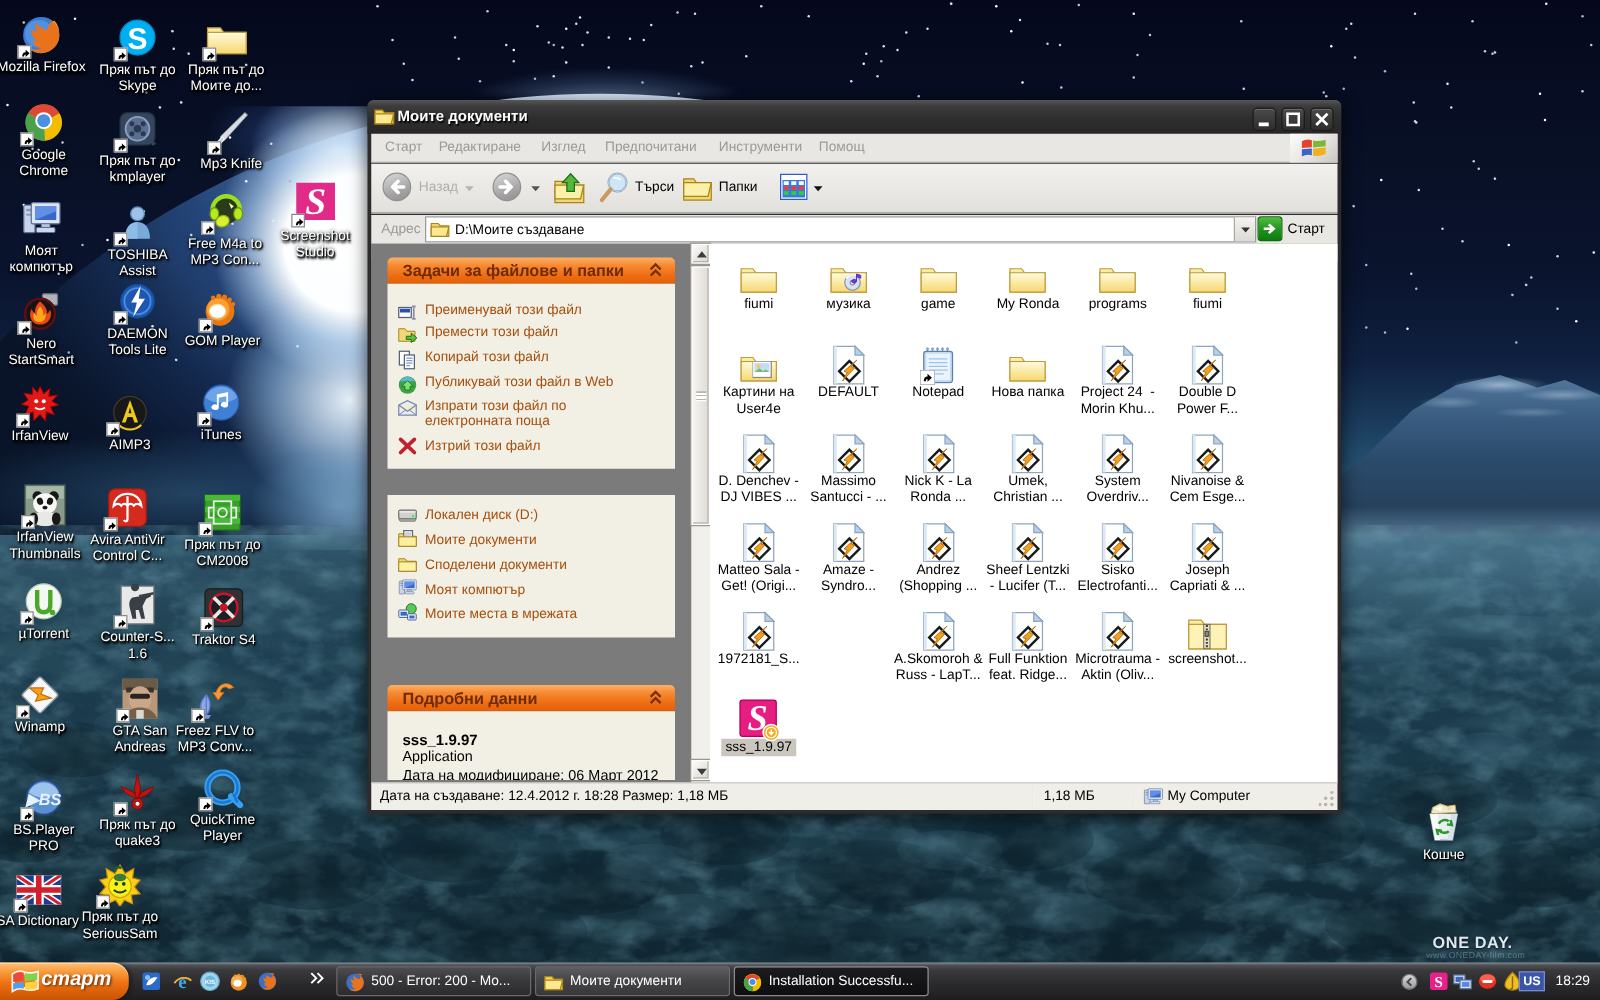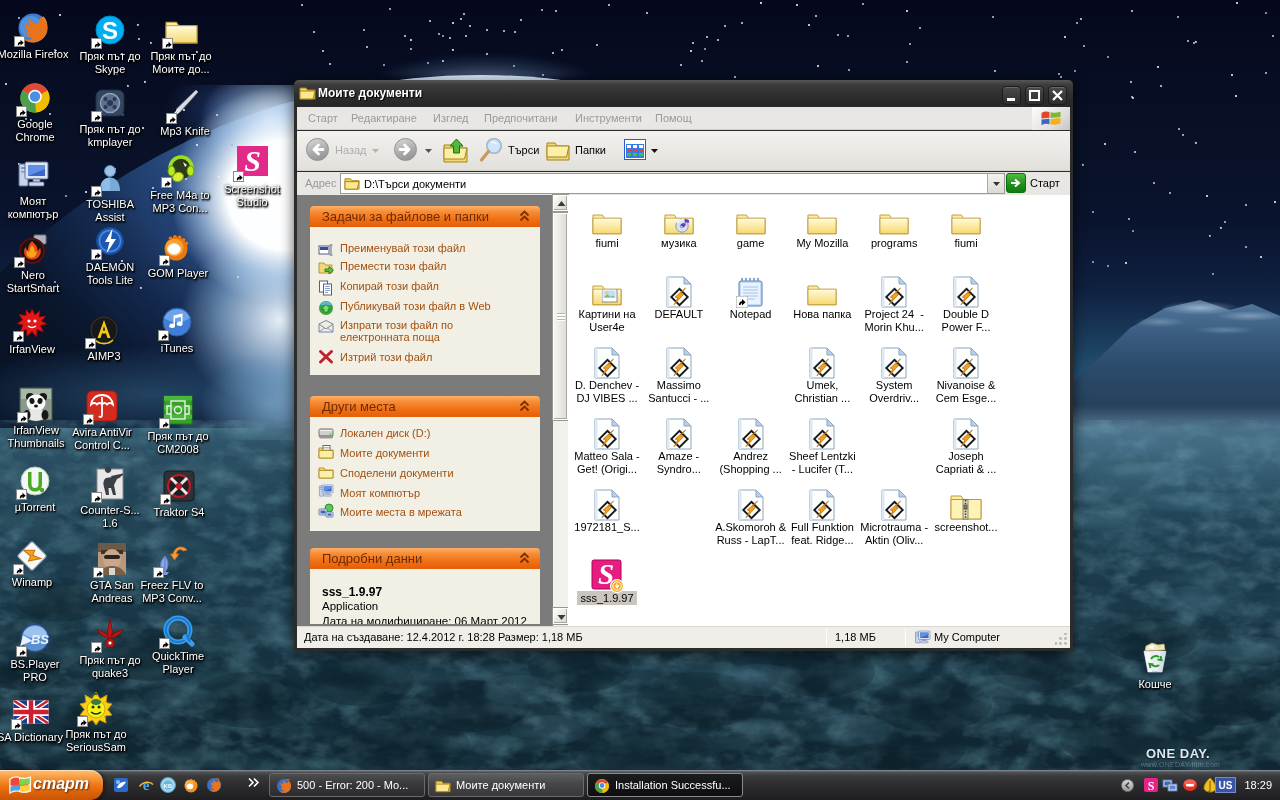--- a/index.html
+++ b/index.html
@@ -65,21 +65,21 @@
 #addrbar{position:absolute;left:3px;top:92px;width:773px;height:37px;background:#e9e7e3;border-bottom:1px solid #b9b7b1}
 #addrbar .al{position:absolute;left:8px;top:5px;color:#9a9a9a;font-size:11px}
 #abox{position:absolute;left:43px;top:1px;width:665px;height:21px;background:#fff;border:1px solid #9a9a9a}
 #content{position:absolute;left:3px;top:115px;width:773px;height:431px;background:#7b7b7b}
 #sidebar{position:absolute;left:0;top:0;width:256px;height:431px;background:#7b7b7b}
 #sscroll{position:absolute;left:256px;top:0;width:15px;height:431px;background:#f1f0ec}
 #flist{position:absolute;left:271px;top:0;width:502px;height:431px;background:#fff;overflow:hidden}
 #sbar{position:absolute;left:3px;top:546px;width:773px;height:22px;background:#f0eee8;border-top:1px solid #d8d6d0;font-size:11px;color:#000}
 
 .pan{position:absolute;left:13px;width:230px}
-.phead{height:21px;border-radius:4px 4px 0 0;background:linear-gradient(180deg,#ffb066 0%,#f68a33 30%,#ee6c12 70%,#e35f08 100%);color:#6e2a00;font-weight:normal;font-size:13px;line-height:21px;padding-left:12px;position:relative}
+.phead{height:21px;border-radius:4px 4px 0 0;background:linear-gradient(180deg,#ffb066 0%,#f68a33 30%,#ee6c12 70%,#e35f08 100%);color:#6e2a00;font-weight:bold;font-size:13px;line-height:21px;padding-left:12px;position:relative}
 .phead .chev{position:absolute;right:10px;top:4px;color:#7a2f00;font-size:10px;font-weight:bold;line-height:6px}
 .pbody{background:#f2efe4;position:relative}
 .trow{position:absolute;left:30px;color:#a4500f;font-size:11px}
 .ticn{position:absolute;left:8px;width:16px;height:16px}
 .sbtn{position:absolute;left:0;width:15px;height:16px;background:linear-gradient(135deg,#fdfdfb,#d8d5ce);border:1px solid #fff;outline:1px solid #9a978f;box-shadow:inset -1px -1px 0 #aaa7a0}
 #sthumb{position:absolute;left:0;top:18px;width:15px;height:207px;background:linear-gradient(90deg,#f6f5f2,#dedbd4);border:1px solid #fff;outline:1px solid #9a978f;box-shadow:inset -1px -1px 0 #aaa7a0}
 #sthumb:after{content:"";position:absolute;left:3px;top:99px;width:8px;height:8px;background:repeating-linear-gradient(180deg,#b8b5ae 0,#b8b5ae 1px,#fff 1px,#fff 3px)}
 
 .fi{position:absolute;width:72px;text-align:center;font-size:11px;line-height:12.5px;color:#000}
 .fi .fg{position:relative;width:34px;height:30px;margin:0 auto}
@@ -762,21 +762,21 @@
           <path d="M1 1l3.5 4L8 1z" fill="#111"></path>
         </svg>
     </div>
     <div id="addrbar">
       <span class="al">Адрес</span>
       <div id="abox">
         <svg style="position:absolute;left:3px;top:2px" width="16" height="15" viewBox="0 0 17 16">
             <path d="M1 3h6l1.5 2H16v9H1z" fill="#f6d463" stroke="#a88419"></path>
             <path d="M1 6h15l-2 8H1z" fill="#fbe88f" stroke="#a88419"></path>
           </svg>
-        <span style="position:absolute;left:23px;top:4px;font-size:11px;color:#000">D:\Търси документи</span>
+        <span style="position:absolute;left:23px;top:4px;font-size:11px;color:#000">D:\Моите създаване</span>
         <div style="position:absolute;right:0;top:0;width:17px;height:19px;background:linear-gradient(180deg,#f4f3f0,#dcdad4);border-left:1px solid #aaa">
           <svg width="17" height="19">
               <path d="M5 8l3.5 4L12 8z" fill="#333"></path>
             </svg>
         </div>
       </div>
       <div style="position:absolute;left:709px;top:1px;width:20px;height:20px;border-radius:3px;background:linear-gradient(180deg,#50bc40,#1d8e1d 60%,#107c10);border:1px solid #0c6e0c">
         <svg width="18" height="18">
             <path d="M4 9h7M8 5.5L12 9l-4 3.5" stroke="#fff" stroke-width="2" fill="none"></path>
           </svg>
@@ -820,23 +820,20 @@
                 <path d="M1 13l5.5-4M15 13l-5.5-4" stroke="#7888a8" stroke-width=".8"></path>
               </svg>
             <span class="trow" style="top:92px">Изпрати този файл по<br>електронната поща</span>
             <svg class="ticn" style="top:122px" viewBox="0 0 16 16">
                 <path d="M2.5 2.5L13.5 13M13.5 2.5L2.5 13" stroke="#c02030" stroke-width="3" stroke-linecap="round"></path>
               </svg>
             <span class="trow" style="top:124px">Изтрий този файл</span>
           </div>
         </div>
         <div class="pan" style="top:201px">
-          <div class="phead">Други места<span class="chev"><svg width="11" height="12">
-                  <path d="M1.5 5.5L5.5 1.5l4 4M1.5 10.5l4-4 4 4" stroke="#7a2f00" stroke-width="1.8" fill="none"></path>
-                </svg></span></div>
           <div class="pbody" style="height:114px">
             <svg class="ticn" style="top:7px" viewBox="0 0 16 16">
                 <rect x="1" y="5" width="14" height="7" rx="1.2" fill="#d0d0d0" stroke="#707070"></rect>
                 <path d="M1.5 6.5h13" stroke="#f2f2f2"></path>
                 <circle cx="12.5" cy="10" r="1" fill="#3f3"></circle>
                 <path d="M1 12h14l-1 2H2z" fill="#a8a8a8" stroke="#707070" stroke-width=".6"></path>
               </svg>
             <span class="trow" style="top:10px">Локален диск (D:)</span>
             <svg class="ticn" style="top:27px" viewBox="0 0 16 16">
                 <path d="M1 4h5l1.5 2H15v8H1z" fill="#f0d878" stroke="#a88419" stroke-width=".8"></path>
@@ -914,21 +911,21 @@
               </svg>
             </div>
             <div class="fl">game</div>
           </div>
         <div class="fi" style="left:218.4px;top:10px">
             <div class="fg">
               <svg width="30" height="27" viewBox="0 0 32 28" style="position:absolute;left:2px;top:4px">
                 <use href="#xpfold"></use>
               </svg>
             </div>
-            <div class="fl">My Mozilla</div>
+            <div class="fl">My Ronda</div>
           </div>
         <div class="fi" style="left:290.2px;top:10px">
             <div class="fg">
               <svg width="30" height="27" viewBox="0 0 32 28" style="position:absolute;left:2px;top:4px">
                 <use href="#xpfold"></use>
               </svg>
             </div>
             <div class="fl">programs</div>
           </div>
         <div class="fi" style="left:362px;top:10px">
@@ -1019,20 +1016,28 @@
             <div class="fl">Massimo<br>Santucci - ...</div>
           </div>
         <div class="fi" style="left:3px;top:152px">
             <div class="fg">
               <svg width="26" height="32" viewBox="0 0 26 32" style="position:absolute;left:4px;top:0">
                 <use href="#wdoc"></use>
               </svg>
             </div>
             <div class="fl">D. Denchev -<br>DJ VIBES ...</div>
           </div>
+        <div class="fi" style="left:146.6px;top:152px">
+            <div class="fg">
+              <svg width="26" height="32" viewBox="0 0 26 32" style="position:absolute;left:4px;top:0">
+                <use href="#wdoc"></use>
+              </svg>
+            </div>
+            <div class="fl">Nick K - La<br>Ronda ...</div>
+          </div>
         <div class="fi" style="left:218.4px;top:152px">
             <div class="fg">
               <svg width="26" height="32" viewBox="0 0 26 32" style="position:absolute;left:4px;top:0">
                 <use href="#wdoc"></use>
               </svg>
             </div>
             <div class="fl">Umek,<br>Christian ...</div>
           </div>
         <div class="fi" style="left:290.2px;top:152px">
             <div class="fg">
@@ -1074,20 +1079,28 @@
             </div>
             <div class="fl">Andrez<br>(Shopping ...</div>
           </div>
         <div class="fi" style="left:218.4px;top:223px">
             <div class="fg">
               <svg width="26" height="32" viewBox="0 0 26 32" style="position:absolute;left:4px;top:0">
                 <use href="#wdoc"></use>
               </svg>
             </div>
             <div class="fl">Sheef Lentzki<br>- Lucifer (T...</div>
+          </div>
+        <div class="fi" style="left:290.2px;top:223px">
+            <div class="fg">
+              <svg width="26" height="32" viewBox="0 0 26 32" style="position:absolute;left:4px;top:0">
+                <use href="#wdoc"></use>
+              </svg>
+            </div>
+            <div class="fl">Sisko<br>Electrofanti...</div>
           </div>
         <div class="fi" style="left:362px;top:223px">
             <div class="fg">
               <svg width="26" height="32" viewBox="0 0 26 32" style="position:absolute;left:4px;top:0">
                 <use href="#wdoc"></use>
               </svg>
             </div>
             <div class="fl">Joseph<br>Capriati &amp; ...</div>
           </div>
         <div class="fi" style="left:3px;top:294px">

